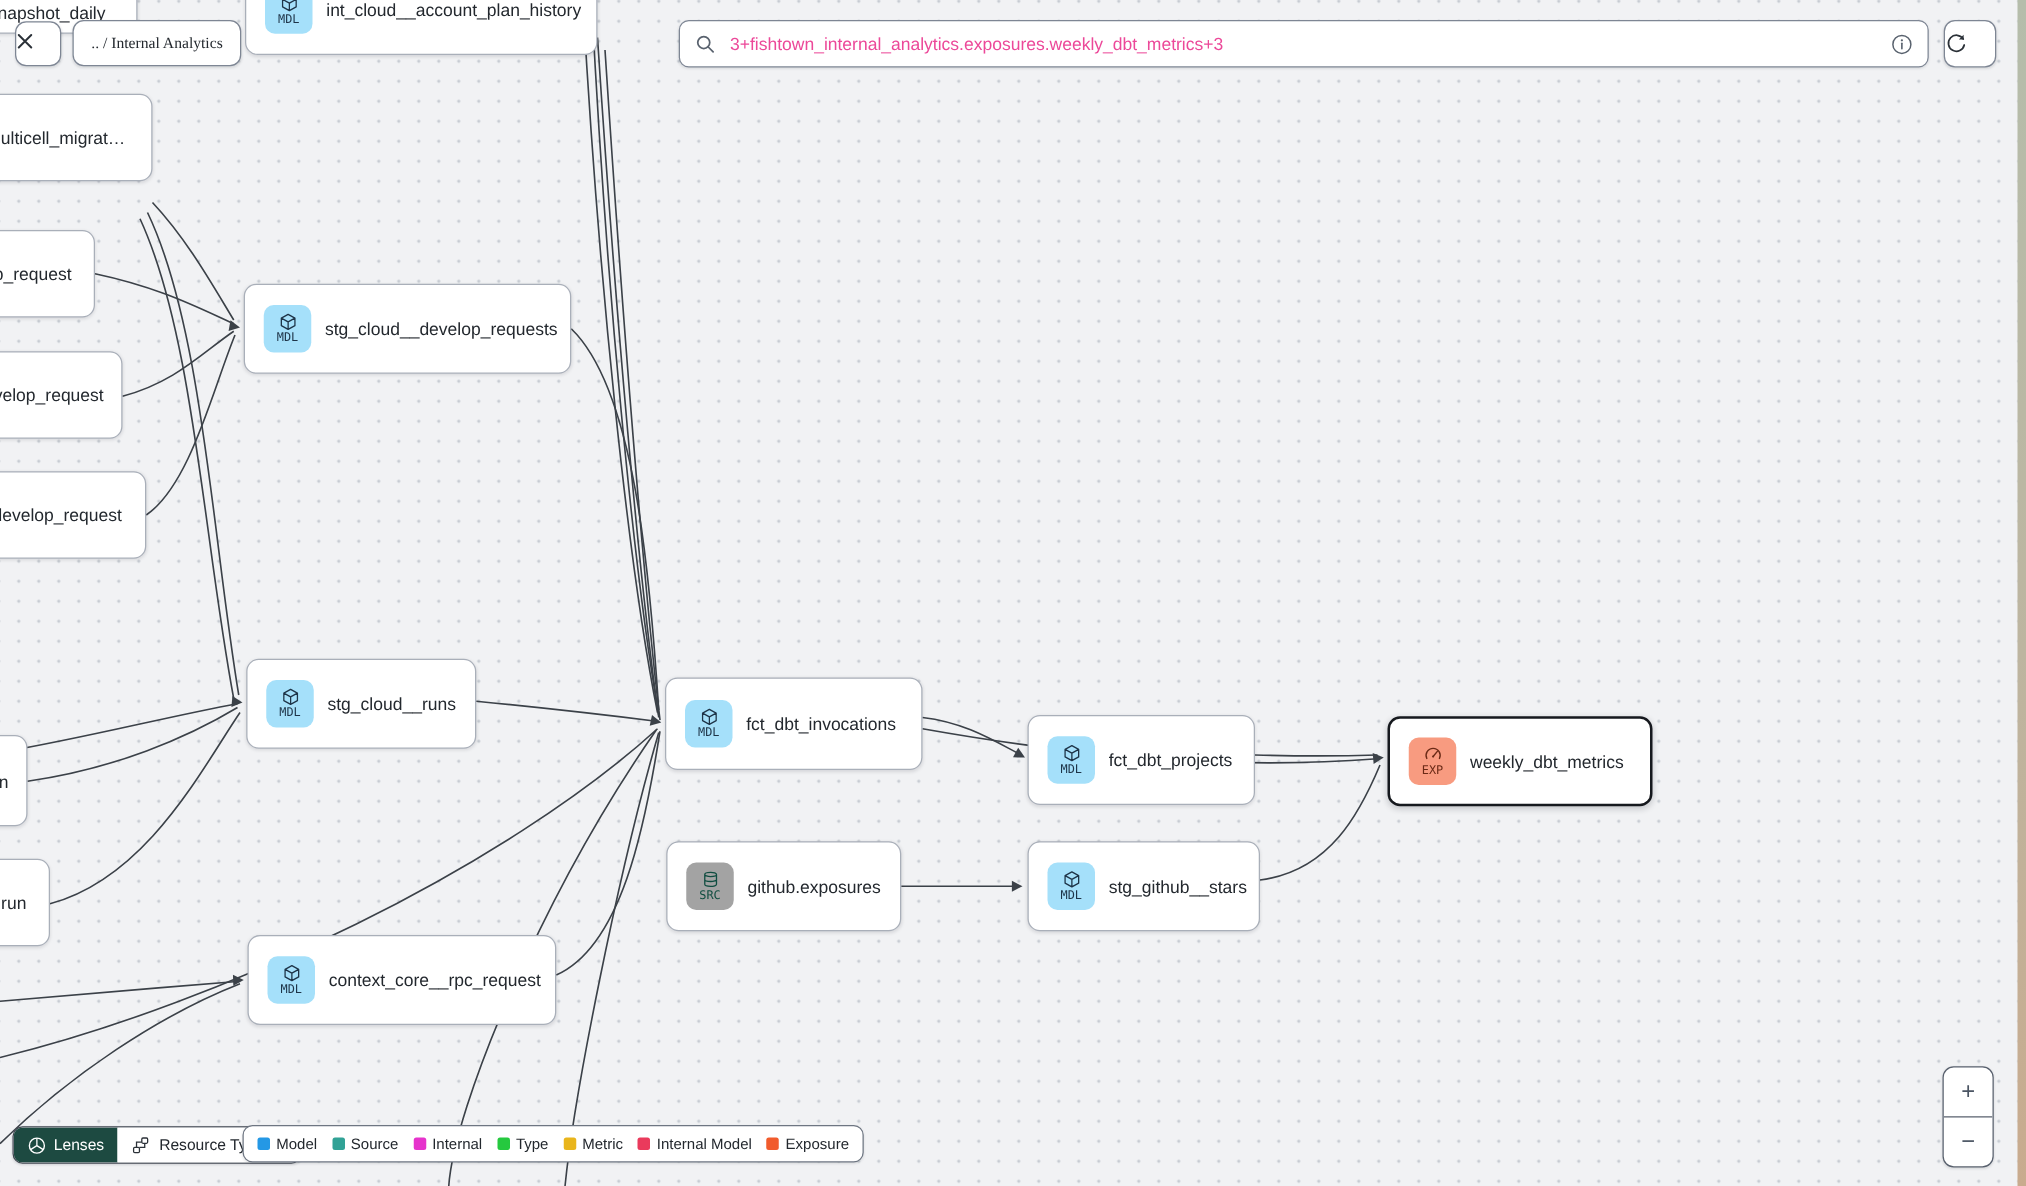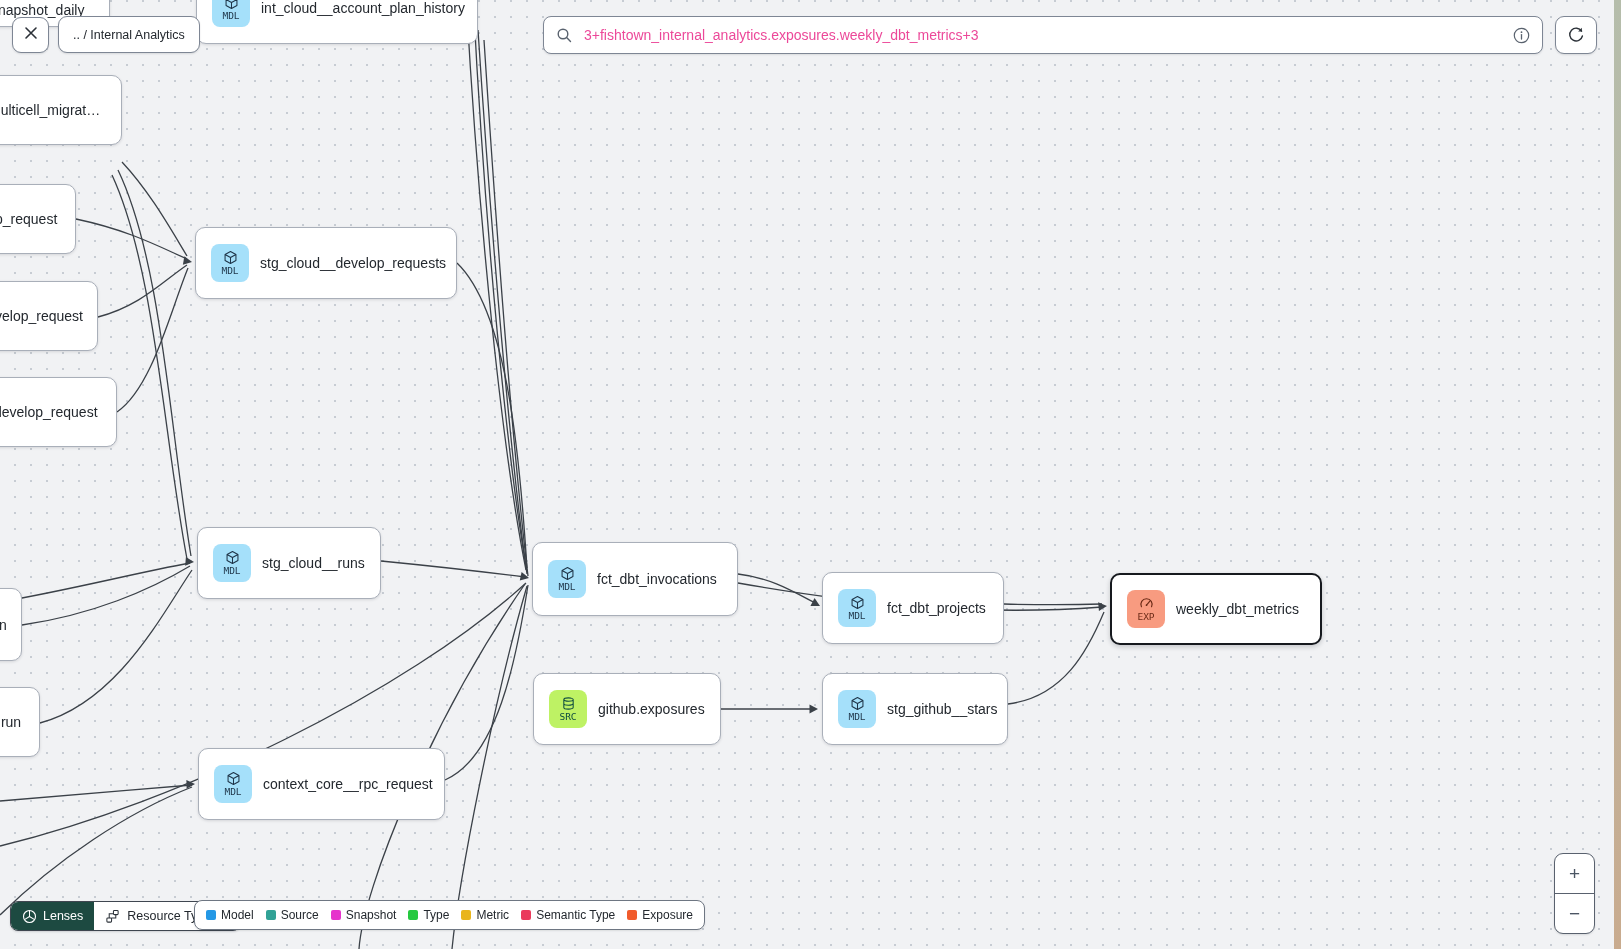--- a/index.html
+++ b/index.html
@@ -17,21 +17,21 @@
         box-shadow:0 1px 3px rgba(20,26,35,.13);display:flex;align-items:center;
         padding-left:64px;box-sizing:border-box;cursor:pointer;}
   .node.selected{border:2px solid #16191e;box-shadow:0 2px 5px rgba(20,26,35,.2);}
   .badge{position:absolute;left:15px;top:50%;transform:translateY(-50%);width:38px;height:38px;
          border-radius:8px;display:flex;flex-direction:column;align-items:center;justify-content:center;gap:1px;}
   .badge-label{font-family:"DejaVu Sans Mono",monospace;font-size:9.5px;font-weight:500;line-height:1;}
   .node-label{font-size:14px;color:#23282e;white-space:nowrap;}
 
   
   .btn{position:absolute;background:#fff;border:1px solid #7e8694;border-radius:9px;
-       box-shadow:0 1px 2px rgba(20,26,35,.12);display:flex;align-items:center;justify-content:center;cursor:pointer;box-sizing:border-box;}
+       box-shadow:0 1px 2px rgba(20,26,35,.12);display:flex;align-items:center;justify-content:flex-start;cursor:pointer;box-sizing:border-box;font-family:Liberation Serif, serif;}
   #close-btn{left:12px;top:17px;width:37px;height:36px;}
   #breadcrumb{left:58px;top:16px;height:37px;padding:0 14px;font-size:12.5px;color:#23282e;}
   #search-bar{left:543px;top:16px;width:1000px;height:38px;border:1px solid #7e8694;border-radius:8px;
               background:#fff;box-shadow:0 1px 2px rgba(20,26,35,.1);position:absolute;display:flex;
               align-items:center;padding:0 12px;box-sizing:border-box;gap:9px;}
   #search-input{flex:1;border:none;outline:none;font-family:"Liberation Sans",sans-serif;
                 font-size:14px;color:#ec4899;background:transparent;}
   #refresh-btn{left:1555px;top:16px;width:42px;height:38px;}
 
   #lenses-bar{position:absolute;left:10px;top:901px;height:30px;border:1px solid #3f4650;border-radius:8px;
@@ -146,21 +146,21 @@
       <div class="node" style="left: 532px; top: 542px; width: 206px; height: 74px;">
         <div class="badge" style="background: rgb(165, 224, 250); color: rgb(30, 52, 72);">
           <svg width="15" height="15" viewBox="0 0 16 16">
             <path d="M8 1.6 L13.8 4.8 V11.2 L8 14.4 L2.2 11.2 V4.8 Z M2.2 4.8 L8 8 L13.8 4.8 M8 8 V14.4" stroke="currentColor" fill="none" stroke-width="1.1" stroke-linejoin="round"></path>
           </svg>
           <span class="badge-label">MDL</span>
         </div>
         <span class="node-label">fct_dbt_invocations</span>
       </div>
       <div class="node" style="left: 533px; top: 673px; width: 188px; height: 72px;">
-        <div class="badge" style="background: #bef264; color: rgb(15, 77, 64);">
+        <div class="badge" style="background: #a3a3a3; color: rgb(15, 77, 64);">
           <svg width="15" height="15" viewBox="0 0 16 16">
             <path d="M3 3.8 C3 2.8 5.2 2 8 2 C10.8 2 13 2.8 13 3.8 C13 4.8 10.8 5.6 8 5.6 C5.2 5.6 3 4.8 3 3.8 Z M3 3.8 V12.2 C3 13.2 5.2 14 8 14 C10.8 14 13 13.2 13 12.2 V3.8 M3 8 C3 9 5.2 9.8 8 9.8 C10.8 9.8 13 9 13 8" stroke="currentColor" fill="none" stroke-width="1.1"></path>
           </svg>
           <span class="badge-label">SRC</span>
         </div>
         <span class="node-label">github.exposures</span>
       </div>
       <div class="node" style="left: 822px; top: 673px; width: 186px; height: 72px;">
         <div class="badge" style="background: rgb(165, 224, 250); color: rgb(30, 52, 72);">
           <svg width="15" height="15" viewBox="0 0 16 16">
@@ -270,33 +270,33 @@
       <span class="legend-item">
         <span class="legend-swatch" style="background: rgb(36, 152, 229);"></span>
         <span>Model</span>
       </span>
       <span class="legend-item">
         <span class="legend-swatch" style="background: rgb(49, 162, 150);"></span>
         <span>Source</span>
       </span>
       <span class="legend-item">
         <span class="legend-swatch" style="background: rgb(230, 51, 204);"></span>
-        <span>Snapshot</span>
+        <span>Internal</span>
       </span>
       <span class="legend-item">
         <span class="legend-swatch" style="background: rgb(37, 201, 63);"></span>
         <span>Type</span>
       </span>
       <span class="legend-item">
         <span class="legend-swatch" style="background: rgb(233, 181, 28);"></span>
         <span>Metric</span>
       </span>
       <span class="legend-item">
         <span class="legend-swatch" style="background: rgb(234, 58, 92);"></span>
-        <span>Semantic Type</span>
+        <span>Internal Model</span>
       </span>
       <span class="legend-item">
         <span class="legend-swatch" style="background: rgb(241, 91, 44);"></span>
         <span>Exposure</span>
       </span>
     </div>
 
   <div id="zoom-controls">
     <div class="zoom-cell">+</div>
     <div class="zoom-cell">−</div>

